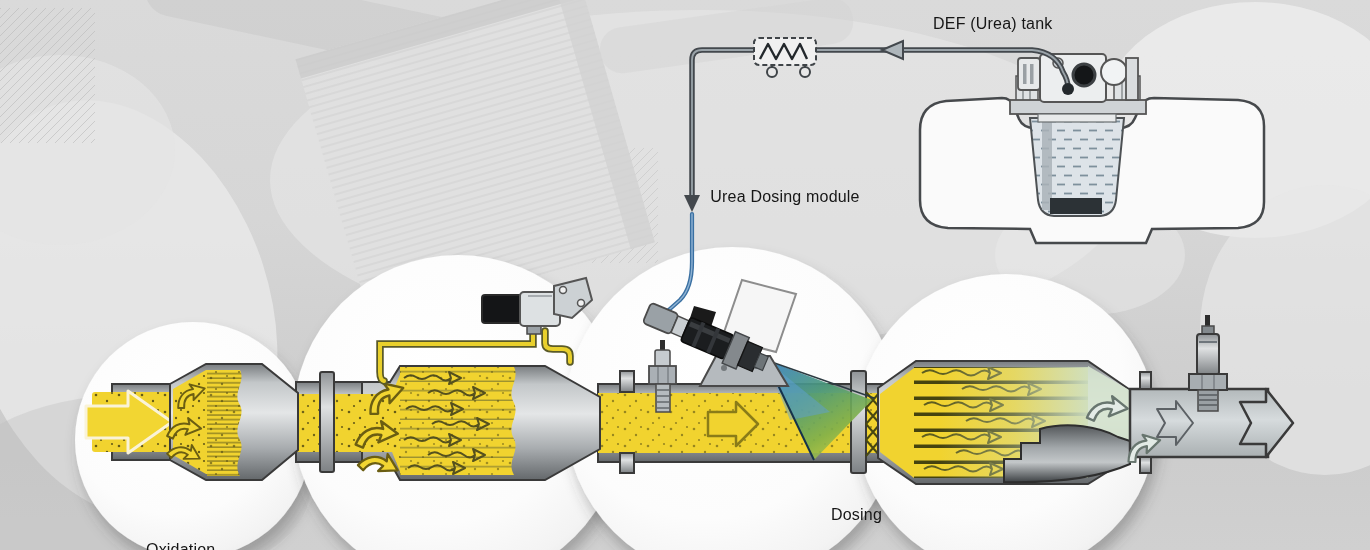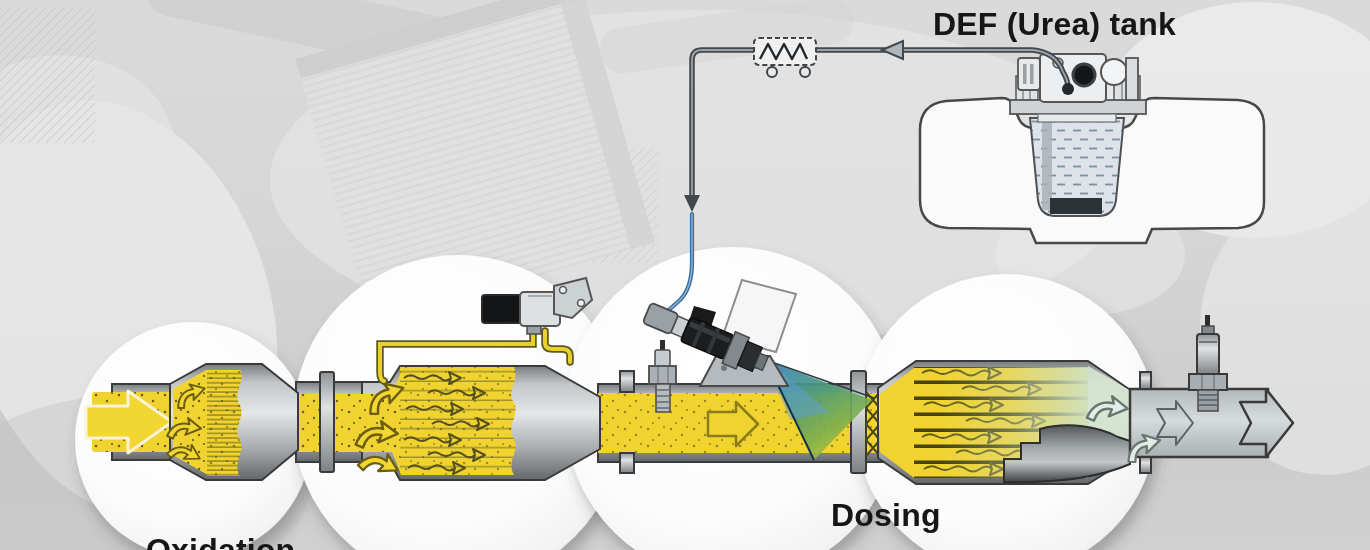--- a/index.html
+++ b/index.html
@@ -3,22 +3,22 @@
 <meta charset="utf-8">
 <style>
   html,body{margin:0;padding:0;background:#c9c9c9;}
   .stage{
     position:relative;width:1370px;height:550px;overflow:hidden;
     background:linear-gradient(180deg,#dadada 0%,#d6d6d6 40%,#cccccc 78%,#d0d0d0 100%);
     font-family:"Liberation Sans",sans-serif;
   }
   .stage svg{position:absolute;left:0;top:0;}
   .lbl{
-    position:absolute;font-size:32px;line-height:26px;color:#161616;
-    white-space:nowrap;letter-spacing:.2px;font-weight:bold;
+    position:absolute;font-size:16px;line-height:26px;color:#161616;
+    white-space:nowrap;letter-spacing:.2px;
   }
   .lbl.center{white-space:normal;text-align:center;}
 </style>
 </head>
 <body>
 
 <div class="stage">
 
 <svg width="1370" height="550" viewBox="0 0 1370 550">
 <defs>
@@ -345,16 +345,17 @@
       <rect x="716" y="306" width="4" height="26" fill="#33363a"></rect>
       <rect x="735" y="302" width="15" height="34" fill="#84898d" stroke="#44474a" stroke-width="1.5"></rect>
       <rect x="750" y="306" width="16" height="26" fill="#2a2d30" stroke="#141414" stroke-width="1.2"></rect>
       <rect x="766" y="312" width="9" height="15" fill="#6d7478" stroke="#3c4043" stroke-width="1.2"></rect>
     </g>
   </g>
 </g>
 </svg>
 
 <div class="lbl" style="left:933px;top:11px">DEF (Urea) tank</div>
+<div class="lbl center" style="left:694px;top:184px;width:182px">Urea Dosing module</div>
 <div class="lbl" style="left:831px;top:502px">Dosing</div>
 <div class="lbl" style="left:146px;top:537px">Oxidation</div>
 
 </div>
 
 </body></html>

